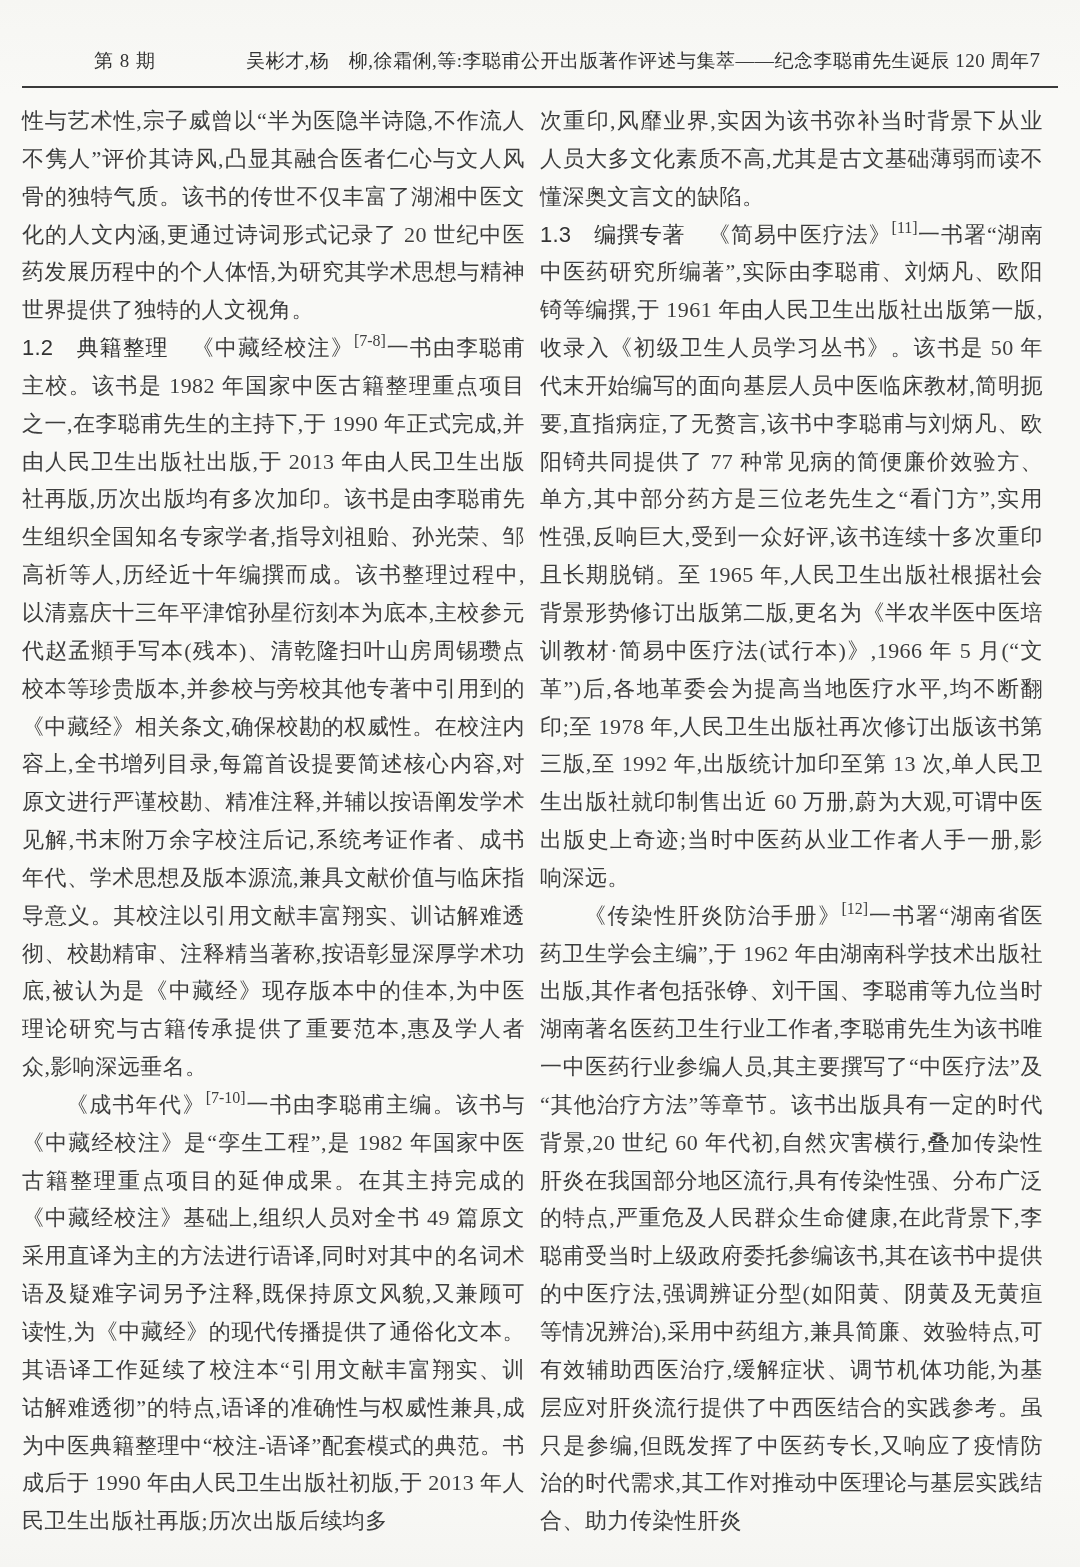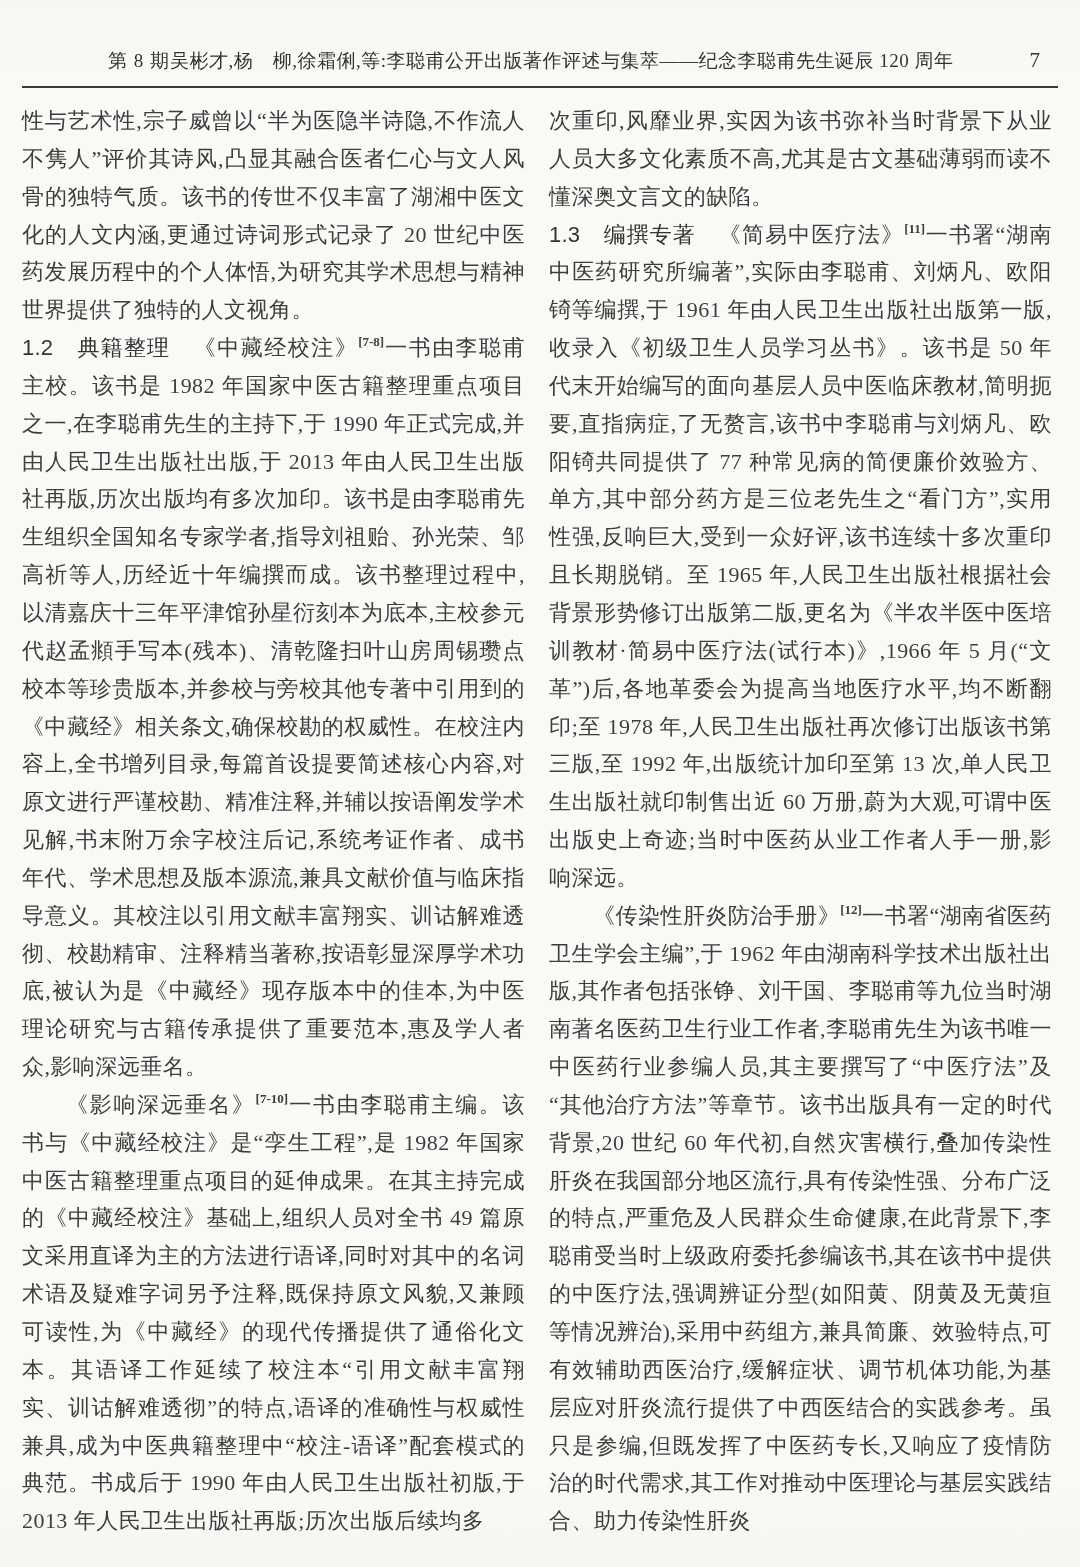--- a/index.html
+++ b/index.html
@@ -6,76 +6,75 @@
   .page{
     position:relative;
     width:1080px;height:1567px;
     margin:0 auto;
     background:linear-gradient(180deg,#f6f6f3 0%,#f9f9f6 6%,#f9f9f6 94%,#f5f5f2 100%);
     color:#3d3d3d;
     font-family:"Liberation Serif","DejaVu Serif",serif;
     overflow:hidden;
   }
   .header{
-    position:absolute;top:48px;left:36px;right:22px;
+    position:absolute;top:48px;left:22px;right:22px;
     display:flex;align-items:baseline;
     font-size:19px;color:#333;
     white-space:nowrap;
   }
   .issue{padding-left:72px;letter-spacing:1px;}
-  .running-title{flex:1;text-align:left;letter-spacing:0.5px;}
+  .running-title{flex:1;text-align:right;letter-spacing:0.5px;}
   .pageno{font-size:21px;padding-right:18px;}
   .rule{
     position:absolute;top:86px;left:22px;right:22px;
     border-top:2px solid #3a3a3a;
   }
   .columns{
     position:absolute;top:102px;left:22px;right:22px;
-    display:flex;gap:24px;
+    display:flex;gap:15px;
   }
   .col{
     width:503px;
     font-size:22px;
     line-height:37.85px;
     text-align:justify;
     text-justify:inter-character;
     letter-spacing:0.45px;
     color:#3d3d3d;
   }
   .col p{margin:0;}
   .col p.indent{text-indent:2em;}
   .sec{
     font-family:"Liberation Sans","DejaVu Sans",sans-serif;
     font-weight:400;
     color:#333;
     letter-spacing:0.2px;
   }
   sup.ref{
-    font-size:13px;
+    font-size:16px;
     line-height:0;
     vertical-align:9px;
     letter-spacing:0;
-    font-weight:bold;
   }
 </style>
 </head>
 <body>
 
 <div class="page">
   <div class="header">
     <span class="issue">第 8 期</span>
     <span class="running-title">吴彬才,杨　柳,徐霜俐,等:李聪甫公开出版著作评述与集萃——纪念李聪甫先生诞辰 120 周年</span>
     <span class="pageno">7</span>
   </div>
   <div class="rule"></div>
   <div class="columns">
     <div class="col">
         <p><span>性与艺术性,宗子威曾以“半为医隐半诗隐,不作流人不隽人”评价其诗风,凸显其融合医者仁心与文人风骨的独特气质。该书的传世不仅丰富了湖湘中医文化的人文内涵,更通过诗词形式记录了 20 世纪中医药发展历程中的个人体悟,为研究其学术思想与精神世界提供了独特的人文视角。</span></p>
         <p><b class="sec">1.2　典籍整理</b><span>　《中藏经校注》</span><sup class="ref">[7-8]</sup><span>一书由李聪甫主校。该书是 1982 年国家中医古籍整理重点项目之一,在李聪甫先生的主持下,于 1990 年正式完成,并由人民卫生出版社出版,于 2013 年由人民卫生出版社再版,历次出版均有多次加印。该书是由李聪甫先生组织全国知名专家学者,指导刘祖贻、孙光荣、邹高祈等人,历经近十年编撰而成。该书整理过程中,以清嘉庆十三年平津馆孙星衍刻本为底本,主校参元代赵孟頫手写本(残本)、清乾隆扫叶山房周锡瓒点校本等珍贵版本,并参校与旁校其他专著中引用到的《中藏经》相关条文,确保校勘的权威性。在校注内容上,全书增列目录,每篇首设提要简述核心内容,对原文进行严谨校勘、精准注释,并辅以按语阐发学术见解,书末附万余字校注后记,系统考证作者、成书年代、学术思想及版本源流,兼具文献价值与临床指导意义。其校注以引用文献丰富翔实、训诂解难透彻、校勘精审、注释精当著称,按语彰显深厚学术功底,被认为是《中藏经》现存版本中的佳本,为中医理论研究与古籍传承提供了重要范本,惠及学人者众,影响深远垂名。</span></p>
-        <p class="indent"><span>《影响深远垂名》</span><sup class="ref">[7-10]</sup><span>一书由李聪甫主编。该书与《中藏经校注》是“孪生工程”,是 1982 年国家中医古籍整理重点项目的延伸成果。在其主持完成的《中藏经校注》基础上,组织人员对全书 49 篇原文采用直译为主的方法进行语译,同时对其中的名词术语及疑难字词另予注释,既保持原文风貌,又兼顾可读性,为《中藏经》的现代传播提供了通俗化文本。其语译工作延续了校注本“引用文献丰富翔实、训诂解难透彻”的特点,语译的准确性与权威性兼具,成为中医典籍整理中“校注-语译”配套模式的典范。书成后于 1990 年由人民卫生出版社初版,于 2013 年人民卫生出版社再版;历次出版后续均多</span></p>
+        <p class="indent"><span>《成书年代》</span><sup class="ref">[7-10]</sup><span>一书由李聪甫主编。该书与《中藏经校注》是“孪生工程”,是 1982 年国家中医古籍整理重点项目的延伸成果。在其主持完成的《中藏经校注》基础上,组织人员对全书 49 篇原文采用直译为主的方法进行语译,同时对其中的名词术语及疑难字词另予注释,既保持原文风貌,又兼顾可读性,为《中藏经》的现代传播提供了通俗化文本。其语译工作延续了校注本“引用文献丰富翔实、训诂解难透彻”的特点,语译的准确性与权威性兼具,成为中医典籍整理中“校注-语译”配套模式的典范。书成后于 1990 年由人民卫生出版社初版,于 2013 年人民卫生出版社再版;历次出版后续均多</span></p>
       </div>
     <div class="col">
         <p><span>次重印,风靡业界,实因为该书弥补当时背景下从业人员大多文化素质不高,尤其是古文基础薄弱而读不懂深奥文言文的缺陷。</span></p>
         <p><b class="sec">1.3　编撰专著</b><span>　《简易中医疗法》</span><sup class="ref">[11]</sup><span>一书署“湖南中医药研究所编著”,实际由李聪甫、刘炳凡、欧阳锜等编撰,于 1961 年由人民卫生出版社出版第一版,收录入《初级卫生人员学习丛书》。该书是 50 年代末开始编写的面向基层人员中医临床教材,简明扼要,直指病症,了无赘言,该书中李聪甫与刘炳凡、欧阳锜共同提供了 77 种常见病的简便廉价效验方、单方,其中部分药方是三位老先生之“看门方”,实用性强,反响巨大,受到一众好评,该书连续十多次重印且长期脱销。至 1965 年,人民卫生出版社根据社会背景形势修订出版第二版,更名为《半农半医中医培训教材·简易中医疗法(试行本)》,1966 年 5 月(“文革”)后,各地革委会为提高当地医疗水平,均不断翻印;至 1978 年,人民卫生出版社再次修订出版该书第三版,至 1992 年,出版统计加印至第 13 次,单人民卫生出版社就印制售出近 60 万册,蔚为大观,可谓中医出版史上奇迹;当时中医药从业工作者人手一册,影响深远。</span></p>
         <p class="indent"><span>《传染性肝炎防治手册》</span><sup class="ref">[12]</sup><span>一书署“湖南省医药卫生学会主编”,于 1962 年由湖南科学技术出版社出版,其作者包括张铮、刘干国、李聪甫等九位当时湖南著名医药卫生行业工作者,李聪甫先生为该书唯一中医药行业参编人员,其主要撰写了“中医疗法”及“其他治疗方法”等章节。该书出版具有一定的时代背景,20 世纪 60 年代初,自然灾害横行,叠加传染性肝炎在我国部分地区流行,具有传染性强、分布广泛的特点,严重危及人民群众生命健康,在此背景下,李聪甫受当时上级政府委托参编该书,其在该书中提供的中医疗法,强调辨证分型(如阳黄、阴黄及无黄疸等情况辨治),采用中药组方,兼具简廉、效验特点,可有效辅助西医治疗,缓解症状、调节机体功能,为基层应对肝炎流行提供了中西医结合的实践参考。虽只是参编,但既发挥了中医药专长,又响应了疫情防治的时代需求,其工作对推动中医理论与基层实践结合、助力传染性肝炎</span></p>
       </div>
   </div>
 </div>
 
 </body></html>

